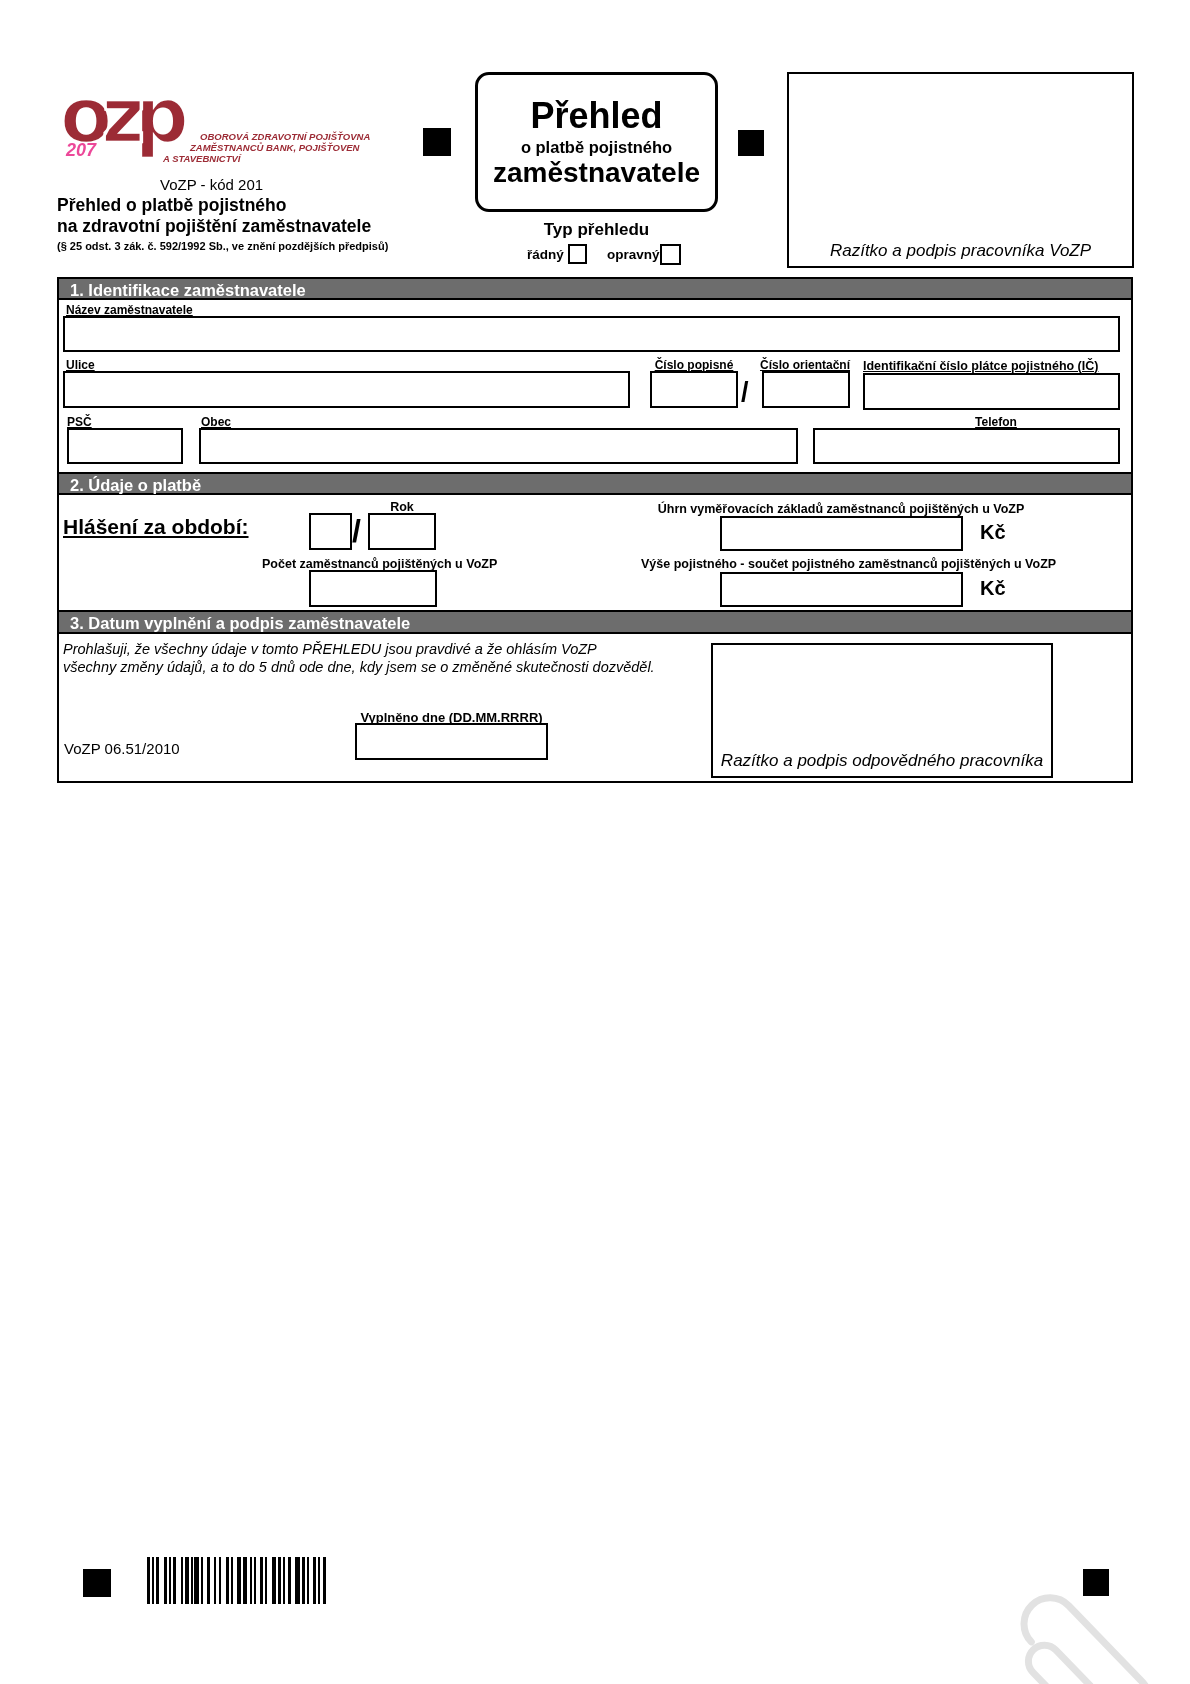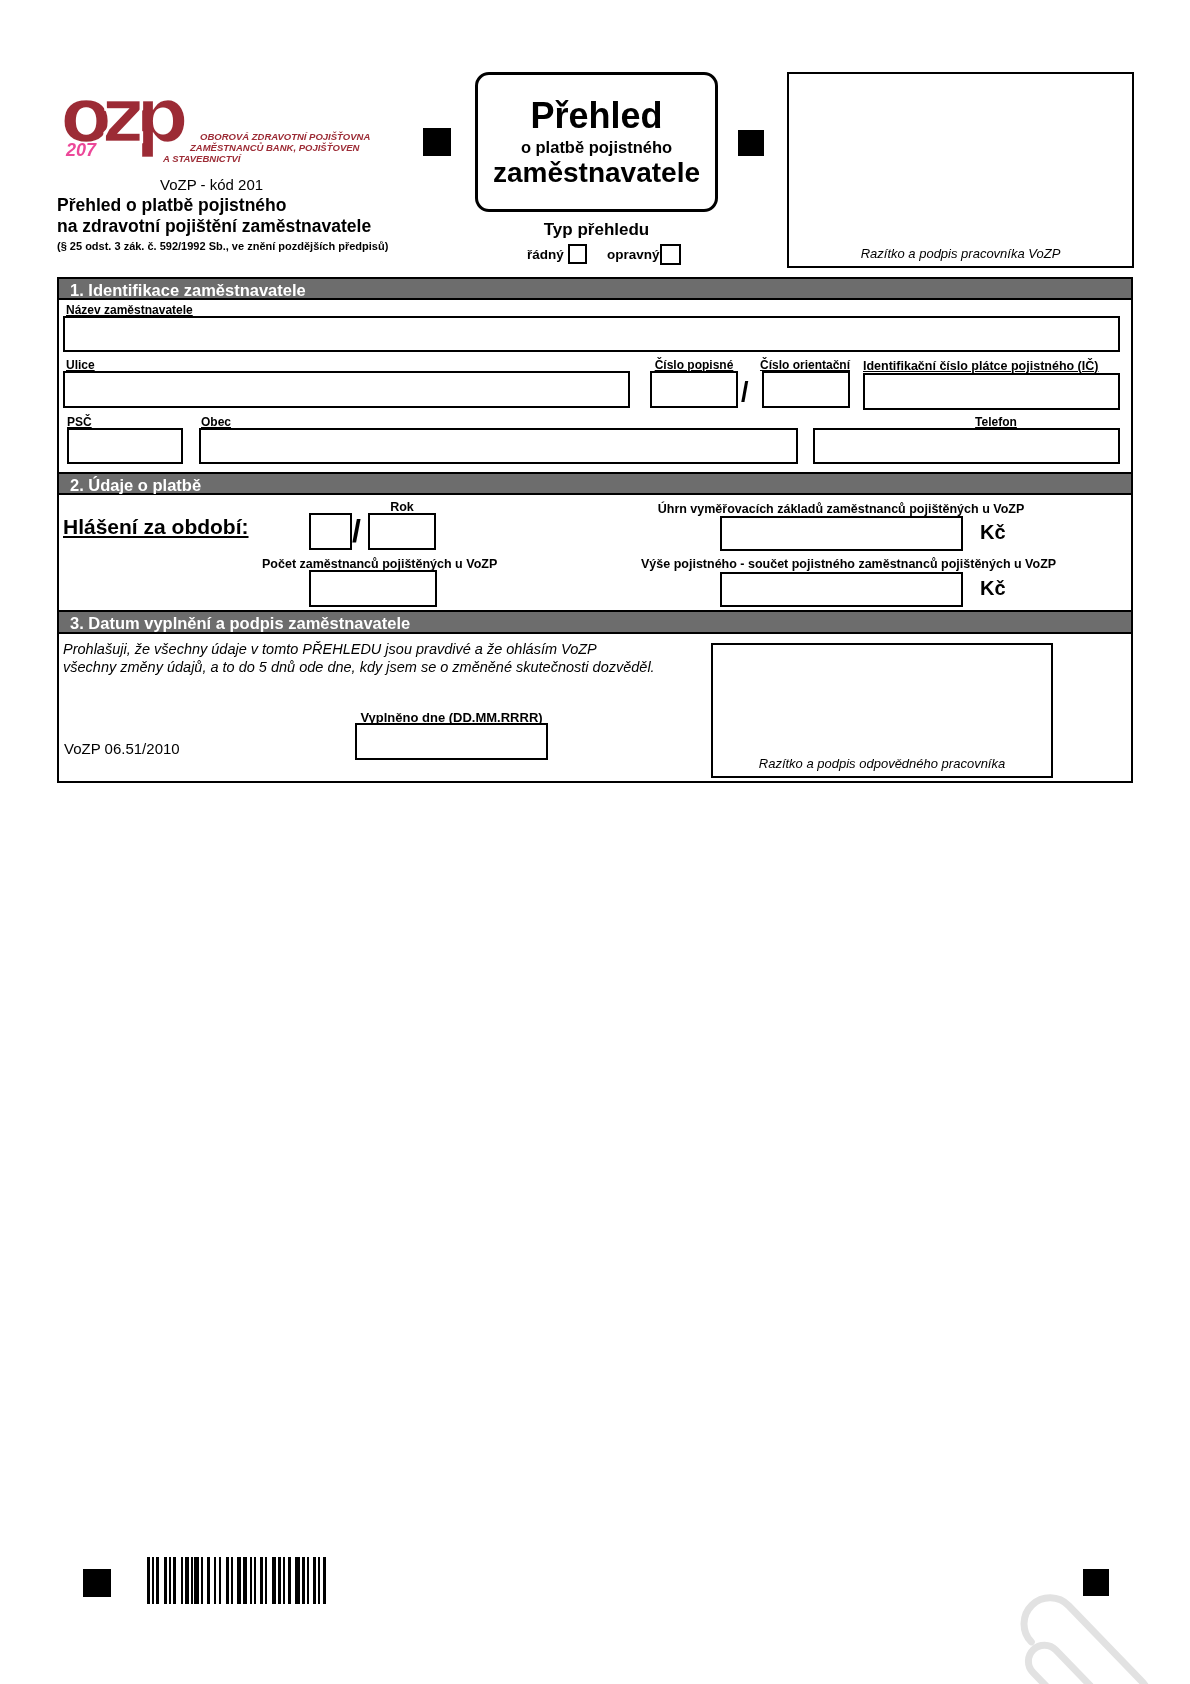--- a/index.html
+++ b/index.html
@@ -19,21 +19,21 @@
   .titlebox{left:475px;top:72px;width:243px;height:140px;border:3px solid #000;border-radius:14px;
             display:flex;flex-direction:column;align-items:center;justify-content:center;box-sizing:border-box;}
   .tb1{font-size:36px;font-weight:bold;line-height:40px;}
   .tb2{font-size:16.5px;font-weight:bold;line-height:22px;}
   .tb3{font-size:28px;font-weight:bold;line-height:30px;}
   .typehdr{font-size:17px;font-weight:bold;text-align:center;}
   .cb-lbl{font-size:13.5px;font-weight:bold;}
   .checkbox{position:absolute;width:19px;height:20px;border:2px solid #000;background:#fff;box-sizing:border-box;cursor:pointer;}
   
   .panel{position:absolute;border:2px solid #000;background:#fff;box-sizing:border-box;}
-  .stamp-cap{position:absolute;left:0;right:0;bottom:5px;text-align:center;font-style:italic;font-size:13px;}
+  .stamp-cap{position:absolute;left:0;right:0;bottom:5px;text-align:center;font-style:italic;font-size:17px;}
   .sechdr{position:absolute;left:57px;width:1076px;background:#6d6d6d;border:2px solid #000;
           color:#fff;font-weight:bold;font-size:16.5px;box-sizing:border-box;padding:2px 0 0 11px;}
   .lbl{position:absolute;font-weight:bold;font-size:12px;text-decoration:underline;white-space:nowrap;}
   .lbl2{position:absolute;font-weight:bold;font-size:12.5px;white-space:nowrap;}
   .ctr{text-align:center;}
   input.fbox{position:absolute;border:2px solid #000;background:#fff;box-sizing:border-box;
              font:14px "Liberation Sans",sans-serif;padding:0 5px;outline:none;}
   .slash{position:absolute;font-weight:bold;}
   .kc{position:absolute;font-size:20px;font-weight:bold;}
   .period{position:absolute;font-size:21px;font-weight:bold;text-decoration:underline;}

